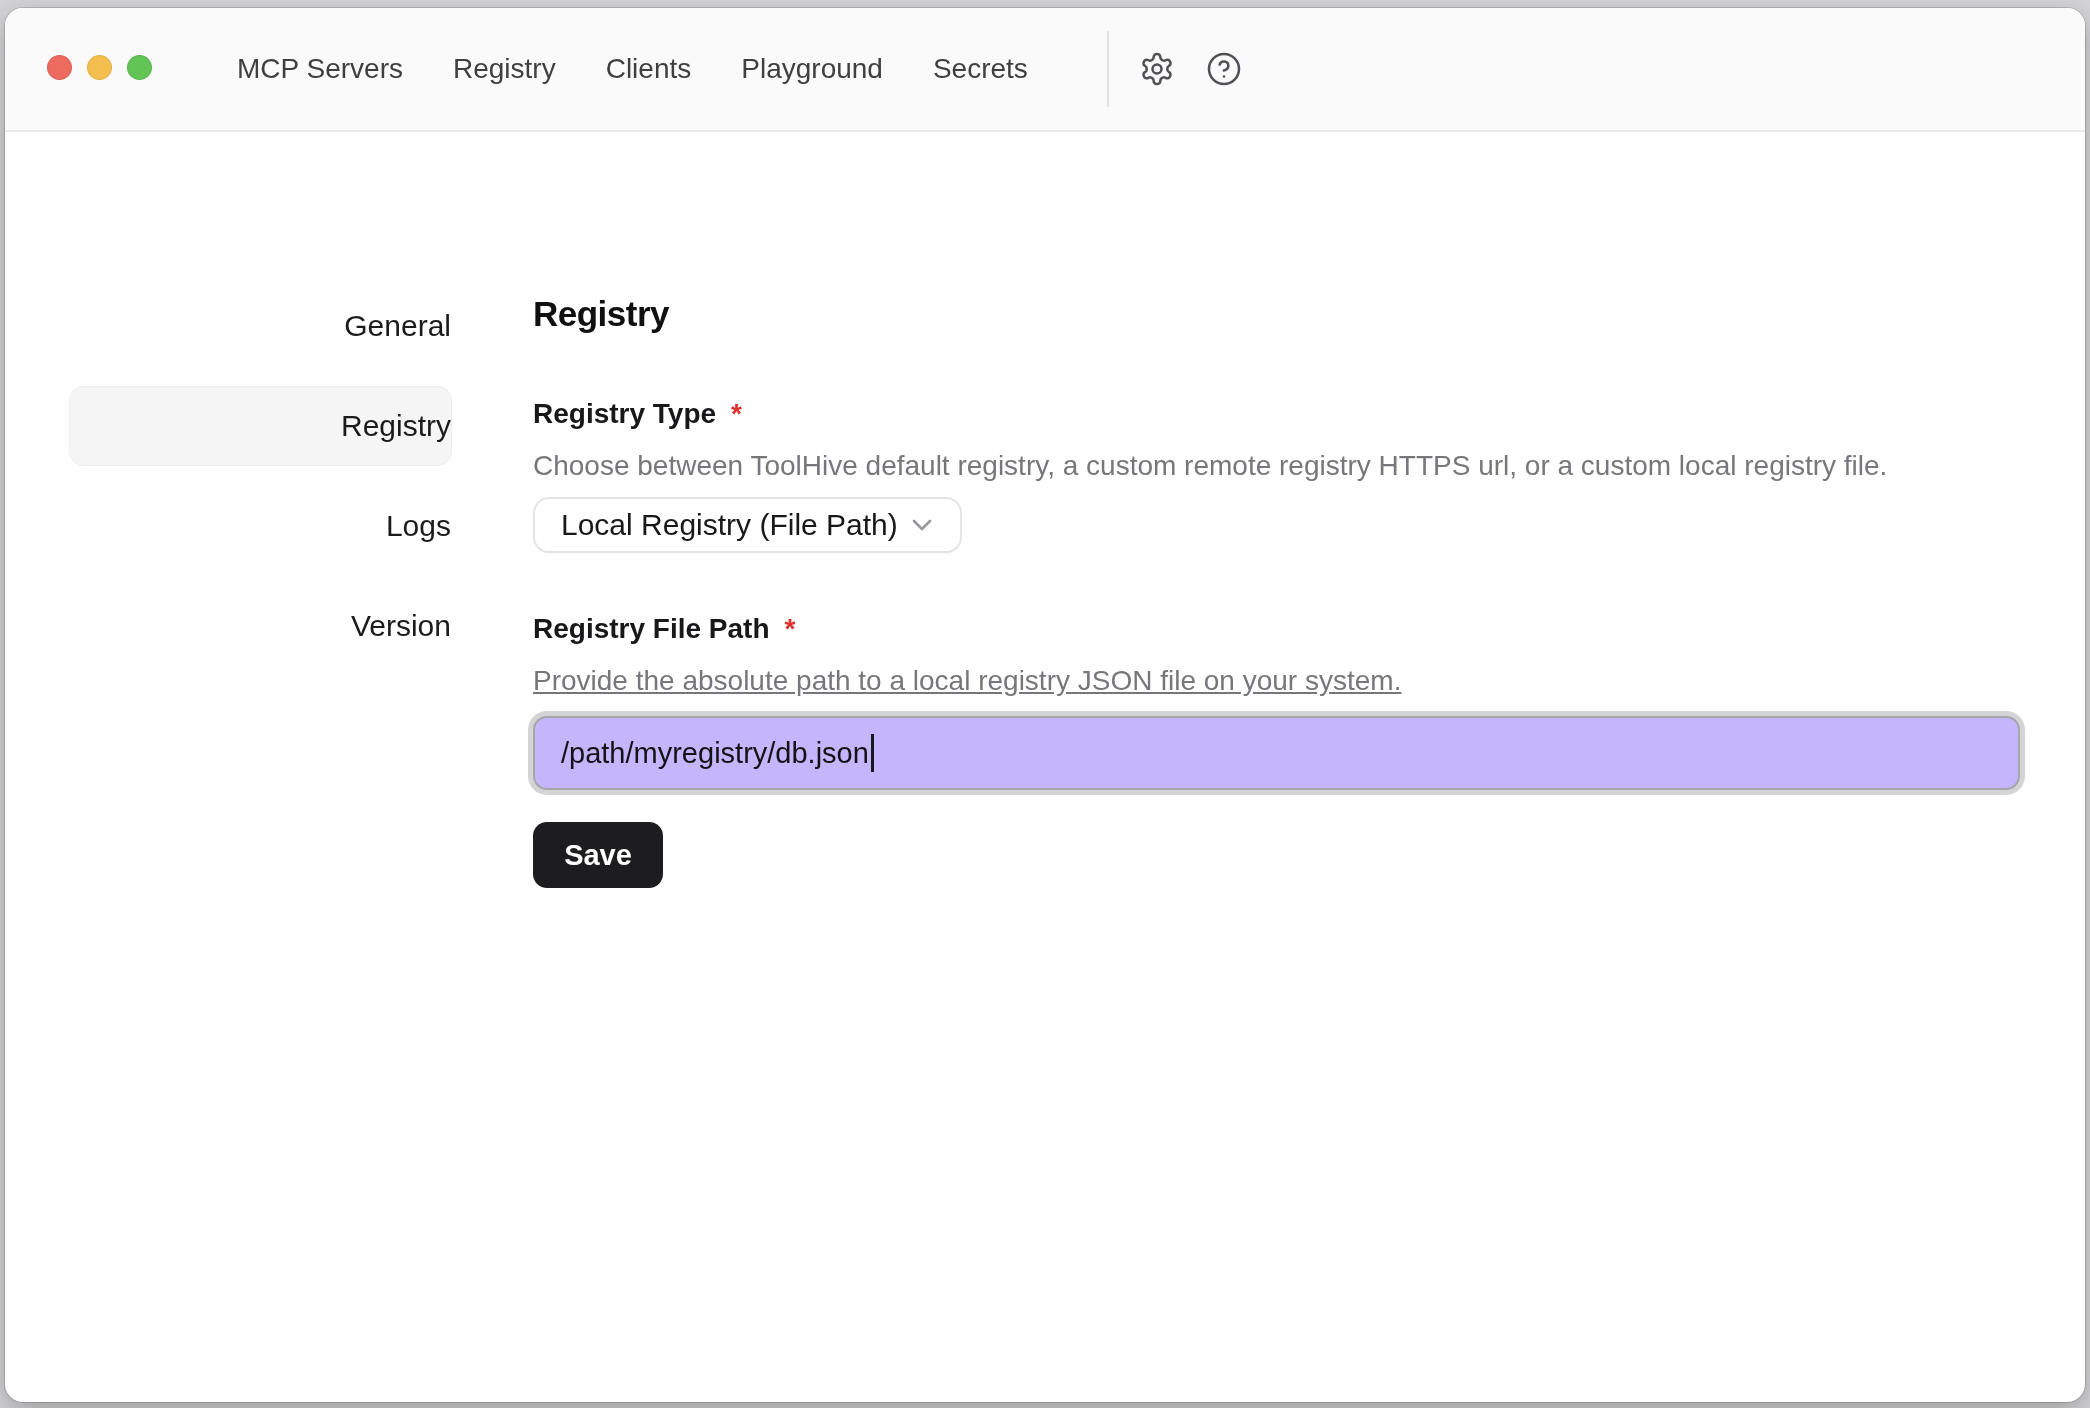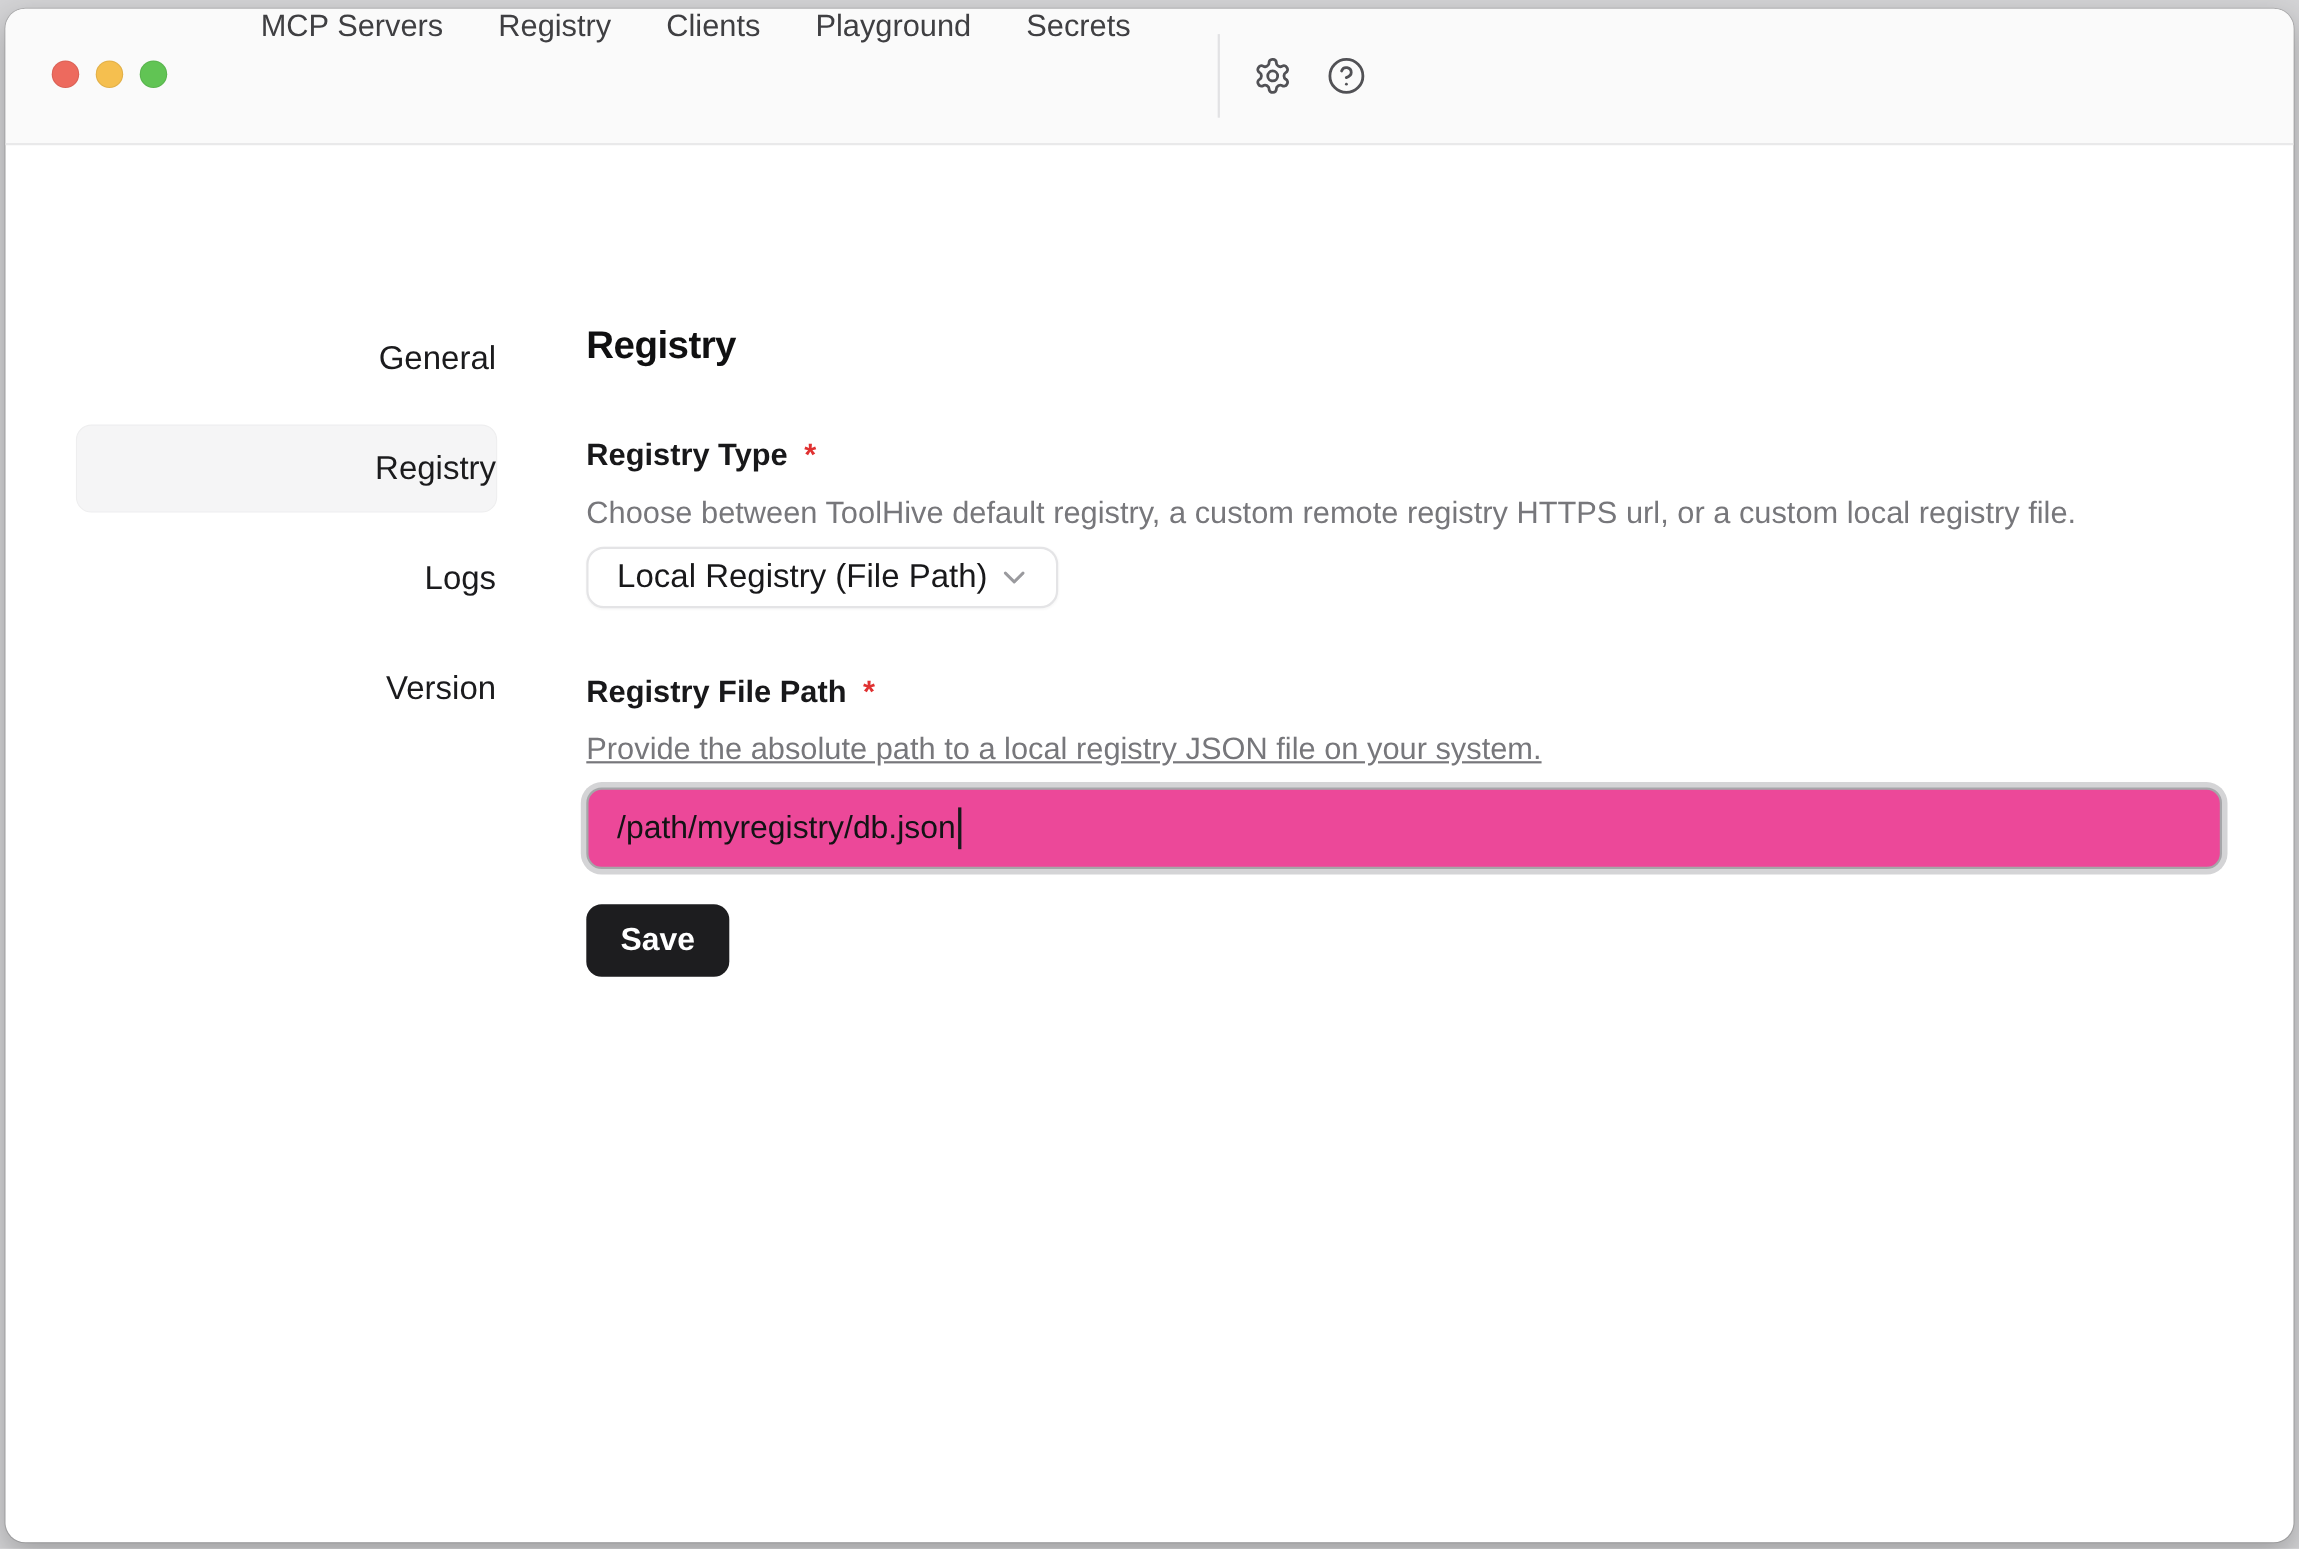--- a/index.html
+++ b/index.html
@@ -41,21 +41,21 @@
     border-radius: 50%;
     box-shadow: inset 0 0 0 1px rgba(0,0,0,0.08);
   }
   .tl.red    { background: #ED6A5E; }
   .tl.yellow { background: #F5BF4F; }
   .tl.green  { background: #61C454; }
 
   .topnav {
     position: absolute;
     left: 232px; top: 0; height: 122px;
-    display: flex; gap: 50px;
+    display: flex; align-items: center; gap: 50px;
   }
   .topnav .nav-item {
     font-size: 28px;
     color: #3f3f42;
     cursor: default;
     white-space: nowrap;
   }
 
   .titlebar-divider {
     position: absolute;
@@ -157,21 +157,21 @@
     flex: 1;
     font-size: 30px; color: #18181a;
     white-space: nowrap;
   }
   .select-control svg { width: 32px; height: 32px; color: #9a9a9e; flex: none; }
 
   .text-field {
     position: absolute;
     left: 0; top: 708px;
     width: 1487px; height: 74px;
-    background: #ec4899;
+    background: #c4b5fd;
     border: 2px solid #a6a6a9;
     border-radius: 14px;
     box-shadow: 0 0 0 5px #d4d4d6;
     display: flex; align-items: center;
     padding: 12px 26px;
     cursor: text;
   }
   .text-field .field-text { font-size: 29px; color: #131315; white-space: pre; }
   .caret {
     display: inline-block;

